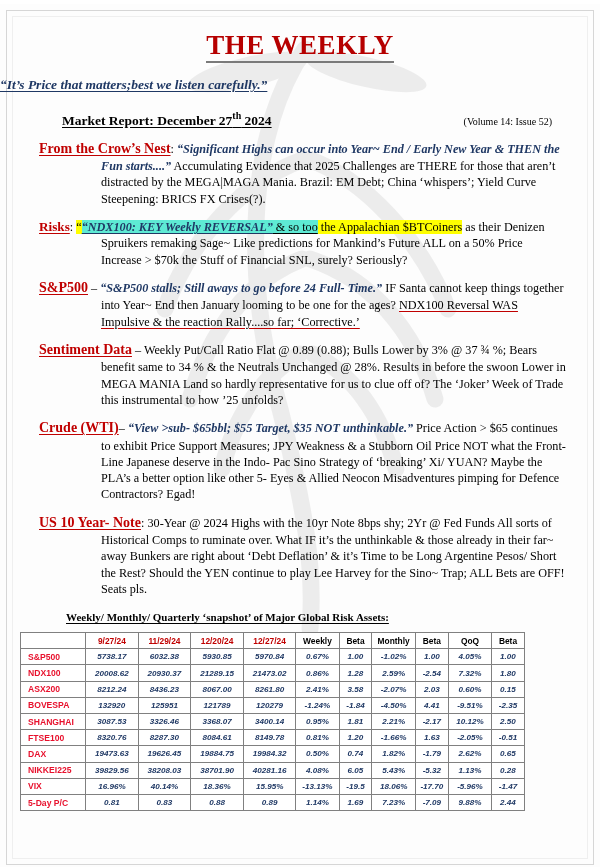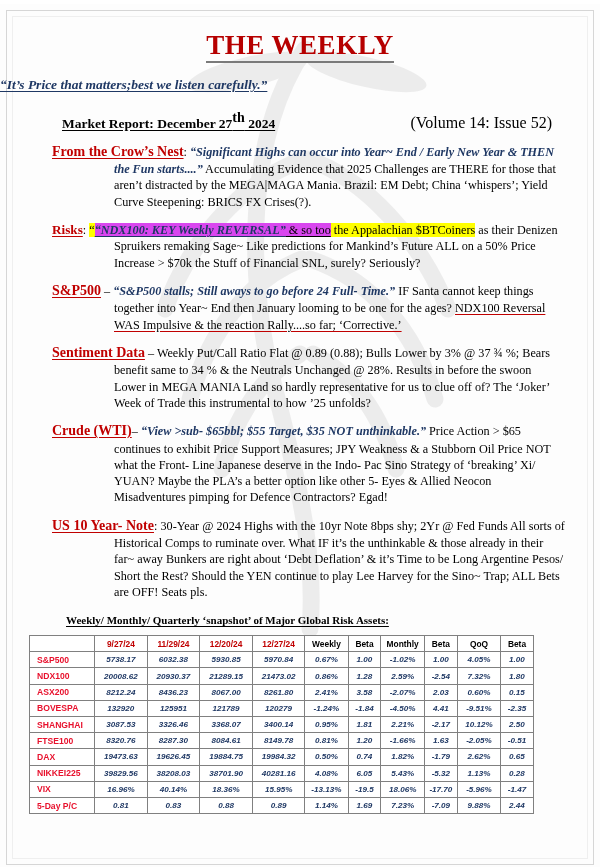--- a/index.html
+++ b/index.html
@@ -95,29 +95,29 @@
     display: flex;
     align-items: baseline;
     justify-content: space-between;
   }
   .reportline .rtitle {
     font-weight: bold;
     color: #000;
     text-decoration: underline;
     text-underline-offset: 2px;
   }
-  .reportline .rtitle sup { font-size: 14px; font-family: Liberation Serif, serif; }
+  .reportline .rtitle sup { font-size: 10px; font-family: Liberation Serif, serif; }
   .reportline .vol {
-    font-size: 16px;
+    font-size: 10px;
     color: #000;
   }
 
   .section {
     margin-top: 11px;
-    padding-left: 52px;
+    padding-left: 39px;
     padding-right: 34px;
     font-size: 12.2px;
     line-height: 1.33;
     color: #000;
     text-align: left;
   }
   .section p {
     margin: 0;
     text-indent: 0;
     padding-left: 62px;
@@ -135,21 +135,21 @@
   .head.small { font-size: 13.2px; }
   .quote {
     color: #1f3864;
     font-style: italic;
     font-weight: bold;
   }
   .hl {
     background: #ffff00;
   }
   .hl-u {
-    background: #d946ef;
+    background: #5eead4;
     text-decoration: underline;
     text-underline-offset: 2px;
   }
   .redunder {
     text-decoration: underline;
     text-decoration-color: #c00000;
     text-underline-offset: 2px;
   }
 
   .table-title {
@@ -157,21 +157,21 @@
     padding-left: 66px;
     font-size: 11px;
     font-weight: bold;
     text-decoration: underline;
     text-underline-offset: 2px;
     color: #000;
   }
 
   table.risk {
     margin-top: 9px;
-    margin-left: 29px;
+    margin-left: 20px;
     border-collapse: collapse;
     font-family: "Liberation Sans", sans-serif;
     font-size: 8.1px;
     width: 505px;
     background: #ffffff;
     padding-left: 16px;
   }
   table.risk td, table.risk th {
     border: 1px solid #808080;
     text-align: center;

